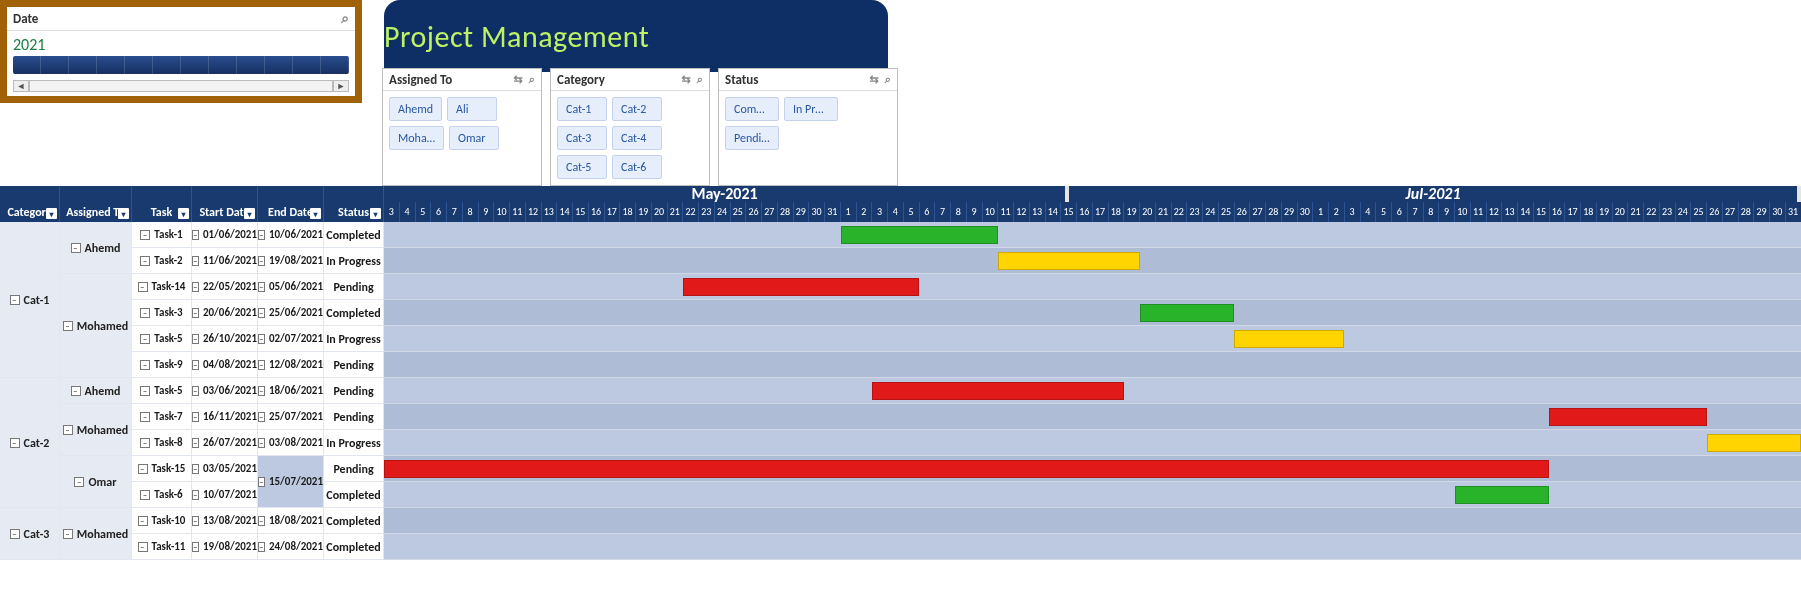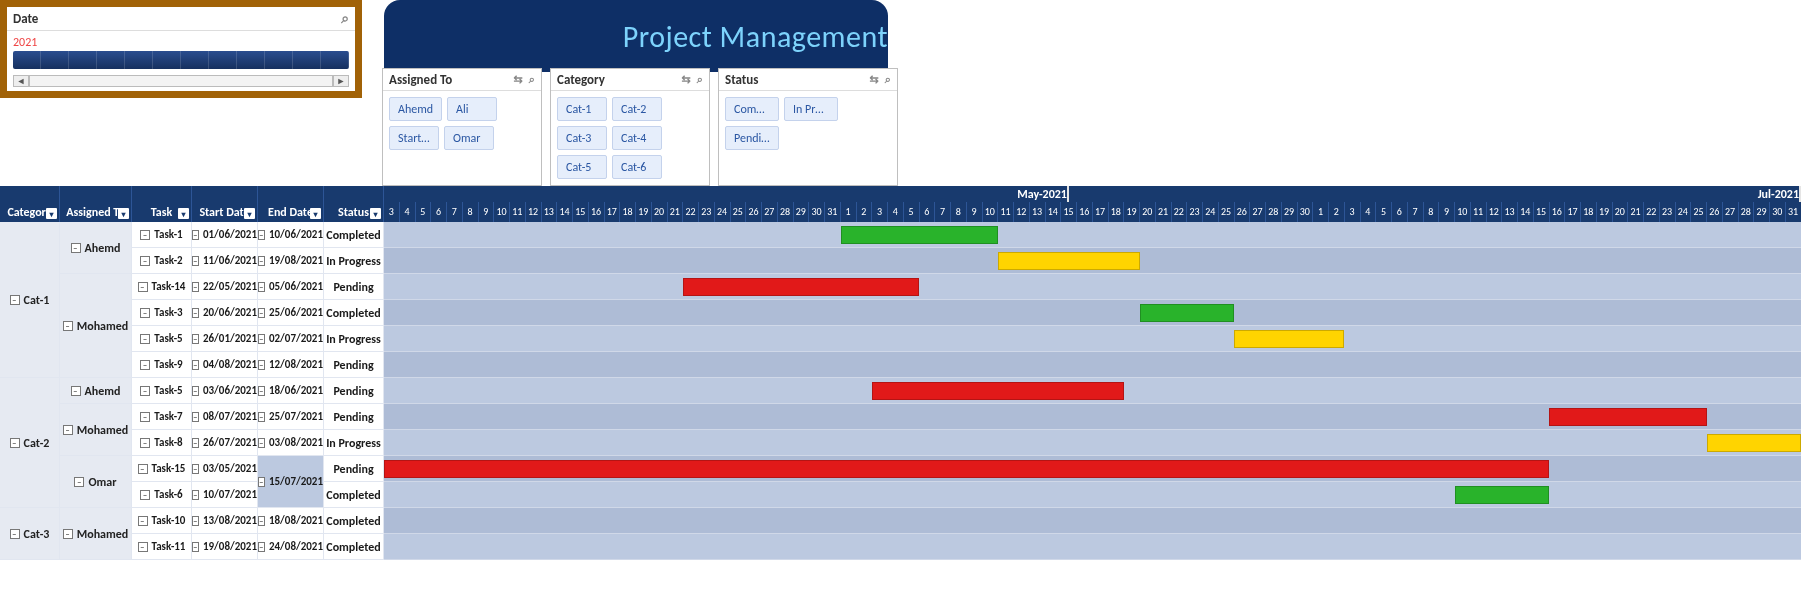--- a/index.html
+++ b/index.html
@@ -4,50 +4,50 @@
 <style>
 *{box-sizing:border-box;margin:0;padding:0;font-family:Calibri,Arial,sans-serif}
 body{background:#fff;width:1801px;height:600px;overflow:hidden;font-size:12px;color:#333}
 .top-region{display:flex;align-items:flex-start}
 
 .date-slicer{width:362px;border:7px solid #a16207}
 .date-head{display:flex;justify-content:space-between;align-items:center;padding:3px 6px;border-bottom:1px solid #ddd;font-size:13px;font-weight:600;color:#333}
 .date-head .fnl{color:#888;font-size:14px}
 .date-body{padding:4px 6px}
 .all-periods{display:flex;justify-content:space-between;font-size:13px;padding:3px 2px 6px;color:#2b57a3}
-.yearlbl{color:#ef4444;font-size:12px;padding-bottom:2px}
+.yearlbl{color:#15803d;font-size:16px;padding-bottom:2px}
 .months-row{display:flex;gap:0;font-size:10px;color:#777;justify-content:space-between;padding:0 2px 2px}
 .months-row span{flex:1;text-align:center}
 .timeline-bar{height:18px;background:linear-gradient(#2a4d8f,#16305f);border-radius:2px;display:flex}
 .timeline-bar div{flex:1;border-right:1px solid rgba(255,255,255,.15)}
 .scroll-strip{display:flex;align-items:center;margin-top:6px}
 .scroll-strip .track{flex:1;height:12px;border:1px solid #bbb;background:#f3f3f3}
 .scroll-strip .arrow{width:16px;height:12px;border:1px solid #bbb;background:#eee;text-align:center;line-height:10px;font-size:9px;color:#555}
 
-.title-tab{position:absolute;left:384px;top:0;width:504px;height:72px;background:#0e2f66;color:#7dd3fc;border-radius:16px 16px 0 0;display:flex;align-items:center;justify-content:flex-end;font-size:30px;font-weight:300;letter-spacing:.5px}
+.title-tab{position:absolute;left:384px;top:0;width:504px;height:72px;background:#0e2f66;color:#bef264;border-radius:16px 16px 0 0;display:flex;align-items:center;justify-content:flex-start;font-size:30px;font-weight:300;letter-spacing:.5px}
 
 .slicers-row{position:absolute;left:382px;top:68px;display:flex;gap:8px}
 .mini-slicer{border:1px solid #bfbfbf;background:#fff}
 .mini-slicer .sl-head{display:flex;justify-content:space-between;align-items:center;padding:3px 6px;font-size:13px;font-weight:600;border-bottom:1px solid #ddd}
 .sl-head .glyphs{display:flex;gap:6px;color:#888;font-size:11px}
 .sl-body{padding:6px;display:flex;flex-wrap:wrap;gap:5px}
 .chip{border:1px solid #c4d2ec;background:#e6eefb;color:#2b57a3;padding:4px 8px;font-size:12px;border-radius:2px;cursor:pointer;min-width:50px;text-align:left;white-space:nowrap;overflow:hidden;text-overflow:ellipsis}
 #sl-assigned{width:160px}
 #sl-category{width:160px}
 #sl-status{width:180px}
 #sl-status .chip{max-width:54px}
 
 .gantt{position:absolute;top:186px;left:0;right:0}
 .gantt-header{display:flex;background:#183a6e;color:#fff;height:36px;position:relative}
 .hcell{border-right:1px solid #2d5596;display:flex;align-items:flex-end;justify-content:center;padding-bottom:3px;font-size:12px;font-weight:600;position:relative}
 .hcell .flt{position:absolute;right:2px;bottom:3px;width:11px;height:11px;background:#fff;color:#183a6e;font-size:8px;display:flex;align-items:center;justify-content:center;border-radius:1px}
 .col-cat{width:60px}.col-asn{width:72px}.col-task{width:60px}.col-sd{width:66px}.col-ed{width:66px}.col-st{width:60px}
 .timeline-head{flex:1;display:flex;flex-direction:column}
 .month-row{display:flex;height:16px}
-.month-cell{border-right:2px solid #e5e5e5;font-size:12px;text-align:right;line-height:16px;font-weight:600}
+.month-cell{border-right:4px solid #e5e5e5;font-size:16px;text-align:center;line-height:16px;font-weight:600}
 .day-row{display:flex;flex:1}
 .day-cell{flex:1;border-right:1px solid #2d5596;font-size:10px;text-align:center;line-height:20px}
 
 .gantt-body{}
 .row{display:flex;height:26px;align-items:stretch}
 .row:nth-child(odd) .tc{background:#bcc9e0}
 .row:nth-child(even) .tc{background:#aebcd6}
 .cell{border-right:1px solid #e1e6f0;border-bottom:1px solid #e1e6f0;display:flex;align-items:center;justify-content:center;font-size:11px;color:#1a1a1a;font-weight:600}
 .expand{width:10px;height:10px;border:1px solid #777;margin-right:4px;font-size:8px;line-height:8px;text-align:center;color:#555;background:#fff}
 .timeline-cell{flex:1;position:relative;border-bottom:1px solid #d0d8e8}
@@ -105,21 +105,21 @@
     <div class="sl-head">
         <span>Assigned To</span>
         <span class="glyphs">
           <span>⇆</span>
           <span>⌕</span>
         </span>
       </div>
     <div class="sl-body" id="sl-assigned-body">
         <div class="chip">Ahemd</div>
         <div class="chip">Ali</div>
-        <div class="chip">Start…</div>
+        <div class="chip">Moha…</div>
         <div class="chip">Omar</div>
       </div>
   </div>
   <div class="mini-slicer" id="sl-category">
     <div class="sl-head">
         <span>Category</span>
         <span class="glyphs">
           <span>⇆</span>
           <span>⌕</span>
         </span>
@@ -171,21 +171,21 @@
         <span>End Date</span>
         <span class="flt">▾</span>
       </div>
     <div class="hcell col-st">
         <span>Status</span>
         <span class="flt">▾</span>
       </div>
     <div class="timeline-head">
       <div class="month-row" id="month-row">
           <div class="month-cell" style="flex: 29 1 0%;">May-2021</div>
-          <div class="month-cell" style="flex: 31 1 0%;">Jul-2021</div>
+          <div class="month-cell" style="flex: 31 1 0%; font-style: italic;">Jul-2021</div>
         </div>
       <div class="day-row" id="day-row">
           <div class="day-cell">3</div>
           <div class="day-cell">4</div>
           <div class="day-cell">5</div>
           <div class="day-cell">6</div>
           <div class="day-cell">7</div>
           <div class="day-cell">8</div>
           <div class="day-cell">9</div>
           <div class="day-cell">10</div>
@@ -370,21 +370,21 @@
       </div>
       <div class="row">
         <div class="col-cat" style="visibility: hidden;"></div>
         <div class="col-asn" style="visibility: hidden;"></div>
         <div class="cell col-task task-cell">
           <span class="expand">−</span>
           <span>Task-5</span>
         </div>
         <div class="cell col-sd date-cell">
           <span class="expand">−</span>
-          <span>26/01/2021</span>
+          <span>26/10/2021</span>
         </div>
         <div class="cell col-ed date-cell">
           <span class="expand">−</span>
           <span>02/07/2021</span>
         </div>
         <div class="cell col-st status-cell">In Progress</div>
         <div class="timeline-cell">
           <div class="tc"></div>
           <div class="bar yellow" style="left: 60%; width: 7.77778%;"></div>
         </div>
@@ -441,21 +441,21 @@
         <div class="asn-block col-asn" style="height: 52px; margin-bottom: -26px; z-index: 2; position: relative;">
           <span class="expand">−</span>
           <span>Mohamed</span>
         </div>
         <div class="cell col-task task-cell">
           <span class="expand">−</span>
           <span>Task-7</span>
         </div>
         <div class="cell col-sd date-cell">
           <span class="expand">−</span>
-          <span>08/07/2021</span>
+          <span>16/11/2021</span>
         </div>
         <div class="cell col-ed date-cell">
           <span class="expand">−</span>
           <span>25/07/2021</span>
         </div>
         <div class="cell col-st status-cell">Pending</div>
         <div class="timeline-cell">
           <div class="tc"></div>
           <div class="bar red" style="left: 82.2222%; width: 11.1111%;"></div>
         </div>

